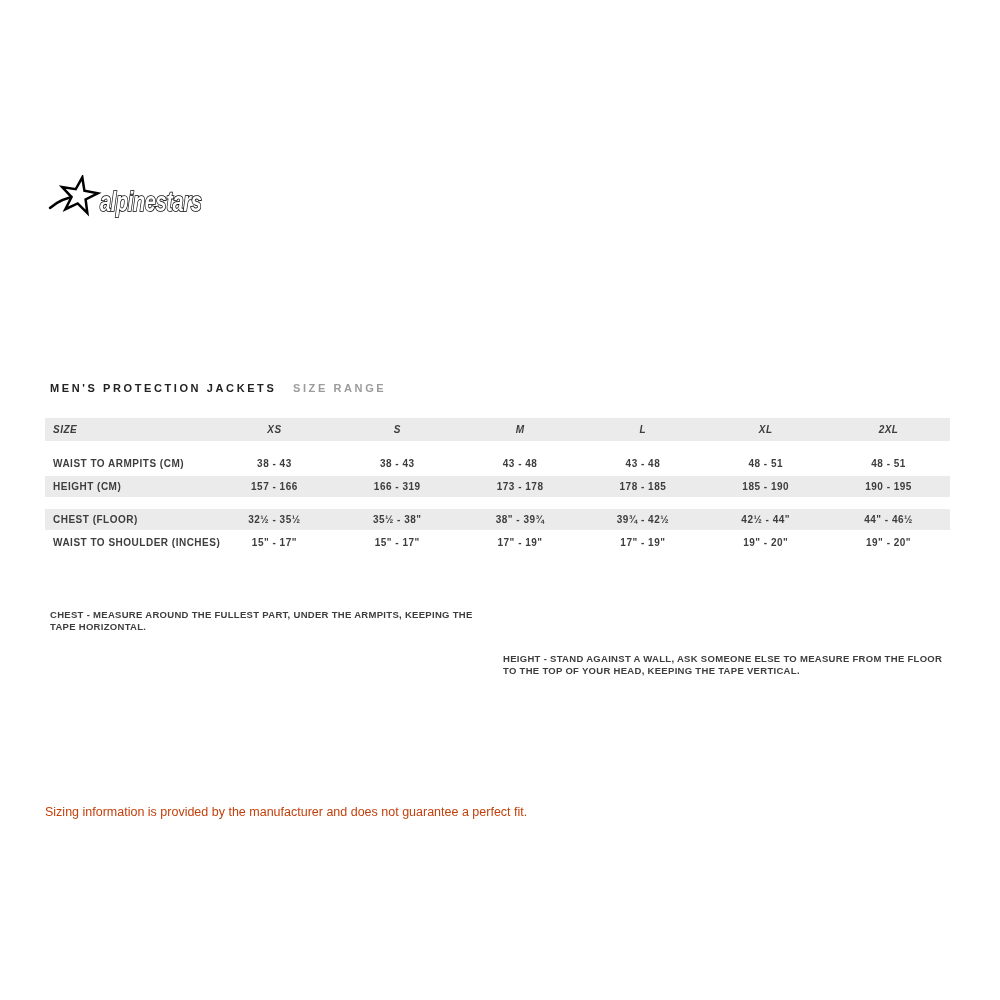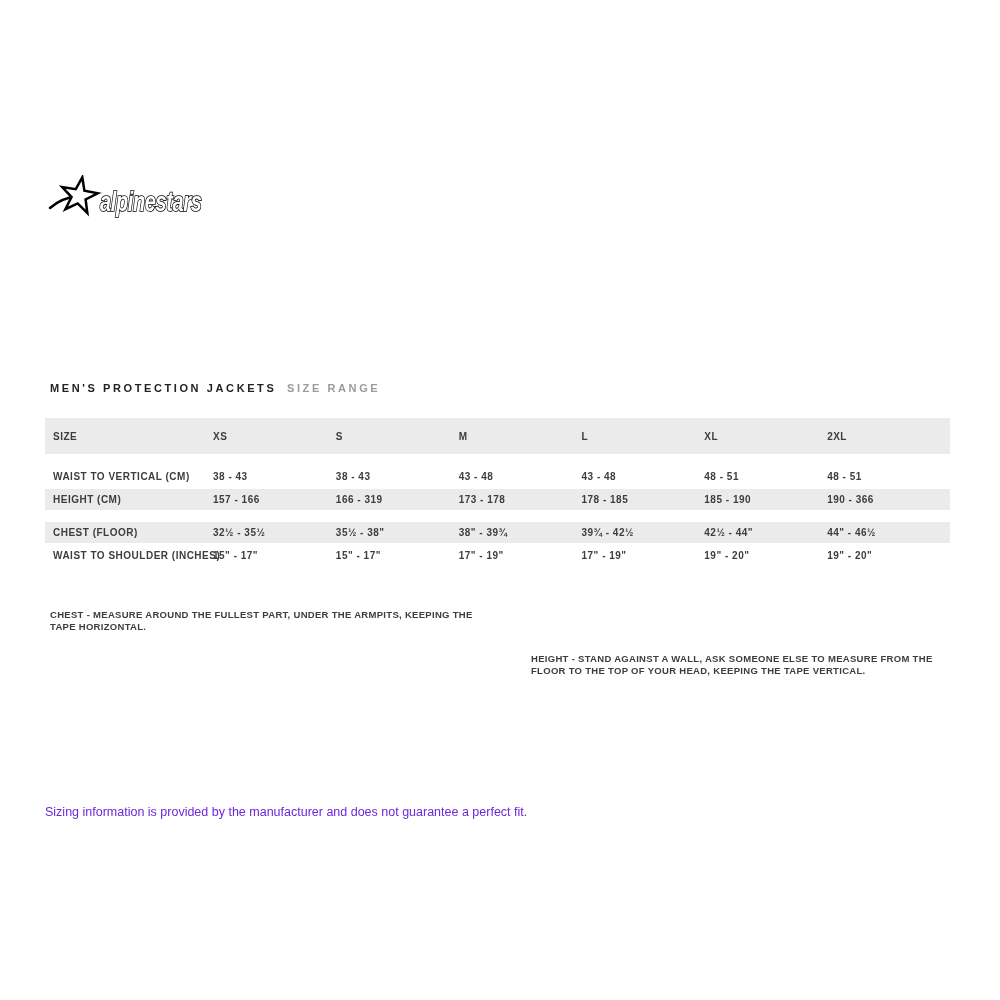--- a/index.html
+++ b/index.html
@@ -31,21 +31,21 @@
     left: 50px;
     top: 382px;
     font-size: 11px;
     font-weight: bold;
     letter-spacing: 2.6px;
     color: #222222;
     white-space: nowrap;
   }
   .heading .subtitle {
     color: #9b9b9b;
-    margin-left: 5px;
+    margin-left: 11px;
   }
 
   
   .size-table {
     position: absolute;
     left: 45px;
     top: 418px;
     width: 905px;
     color: #3d3d3d;
     font-size: 10px;
@@ -53,61 +53,62 @@
     letter-spacing: 0.5px;
   }
   .t-row {
     display: flex;
     align-items: center;
     height: 21px;
     margin-bottom: 2px;
     background: #ffffff;
   }
   .t-row.header {
-    height: 36px;
+    height: 23px;
     margin-bottom: 0;
+    font-style: italic;
   }
   .t-row.shade { background: #ebebeb; }
   .label-cell {
     width: 160px;
     padding-left: 8px;
     text-align: left;
     white-space: nowrap;
   }
   .val-cell {
     flex: 1;
+    text-align: center;
     white-space: nowrap;
   }
   .group { margin-top: 12px; }
 
   
   .notes {
     position: absolute;
     left: 50px;
     top: 609px;
     width: 900px;
     display: flex;
     font-size: 9.5px;
     font-weight: bold;
     color: #3d3d3d;
     line-height: 11.5px;
     letter-spacing: 0.3px;
-    gap: 28px;
   }
   .note-left { width: 453px; padding-right: 10px; box-sizing: border-box; }
   .note-right { flex: 1; margin-top: 44px; }
   .note-line { display: block; }
 
   
   .disclaimer {
     position: absolute;
     left: 45px;
     top: 804px;
     font-size: 12.5px;
-    color: #6d28d9;
+    color: #c2410c;
     line-height: 16px;
   }
 </style>
 </head>
 <body>
 
 <div class="page">
 
   <svg class="logo" viewBox="0 0 350 90" aria-hidden="true">
     <g>
@@ -129,36 +130,36 @@
       <div class="val-cell">XS</div>
       <div class="val-cell">S</div>
       <div class="val-cell">M</div>
       <div class="val-cell">L</div>
       <div class="val-cell">XL</div>
       <div class="val-cell">2XL</div>
     </div>
 
     <div class="group">
       <div class="t-row">
-        <div class="label-cell">WAIST TO VERTICAL (CM)</div>
+        <div class="label-cell">WAIST TO ARMPITS (CM)</div>
         <div class="val-cell">38 - 43</div>
         <div class="val-cell">38 - 43</div>
         <div class="val-cell">43 - 48</div>
         <div class="val-cell">43 - 48</div>
         <div class="val-cell">48 - 51</div>
         <div class="val-cell">48 - 51</div>
       </div>
       <div class="t-row shade">
         <div class="label-cell">HEIGHT (CM)</div>
         <div class="val-cell">157 - 166</div>
         <div class="val-cell">166 - 319</div>
         <div class="val-cell">173 - 178</div>
         <div class="val-cell">178 - 185</div>
         <div class="val-cell">185 - 190</div>
-        <div class="val-cell">190 - 366</div>
+        <div class="val-cell">190 - 195</div>
       </div>
     </div>
 
     <div class="group">
       <div class="t-row shade">
         <div class="label-cell">CHEST (FLOOR)</div>
         <div class="val-cell">32½ - 35½</div>
         <div class="val-cell">35½ - 38"</div>
         <div class="val-cell">38" - 39¾</div>
         <div class="val-cell">39¾ - 42½</div>

